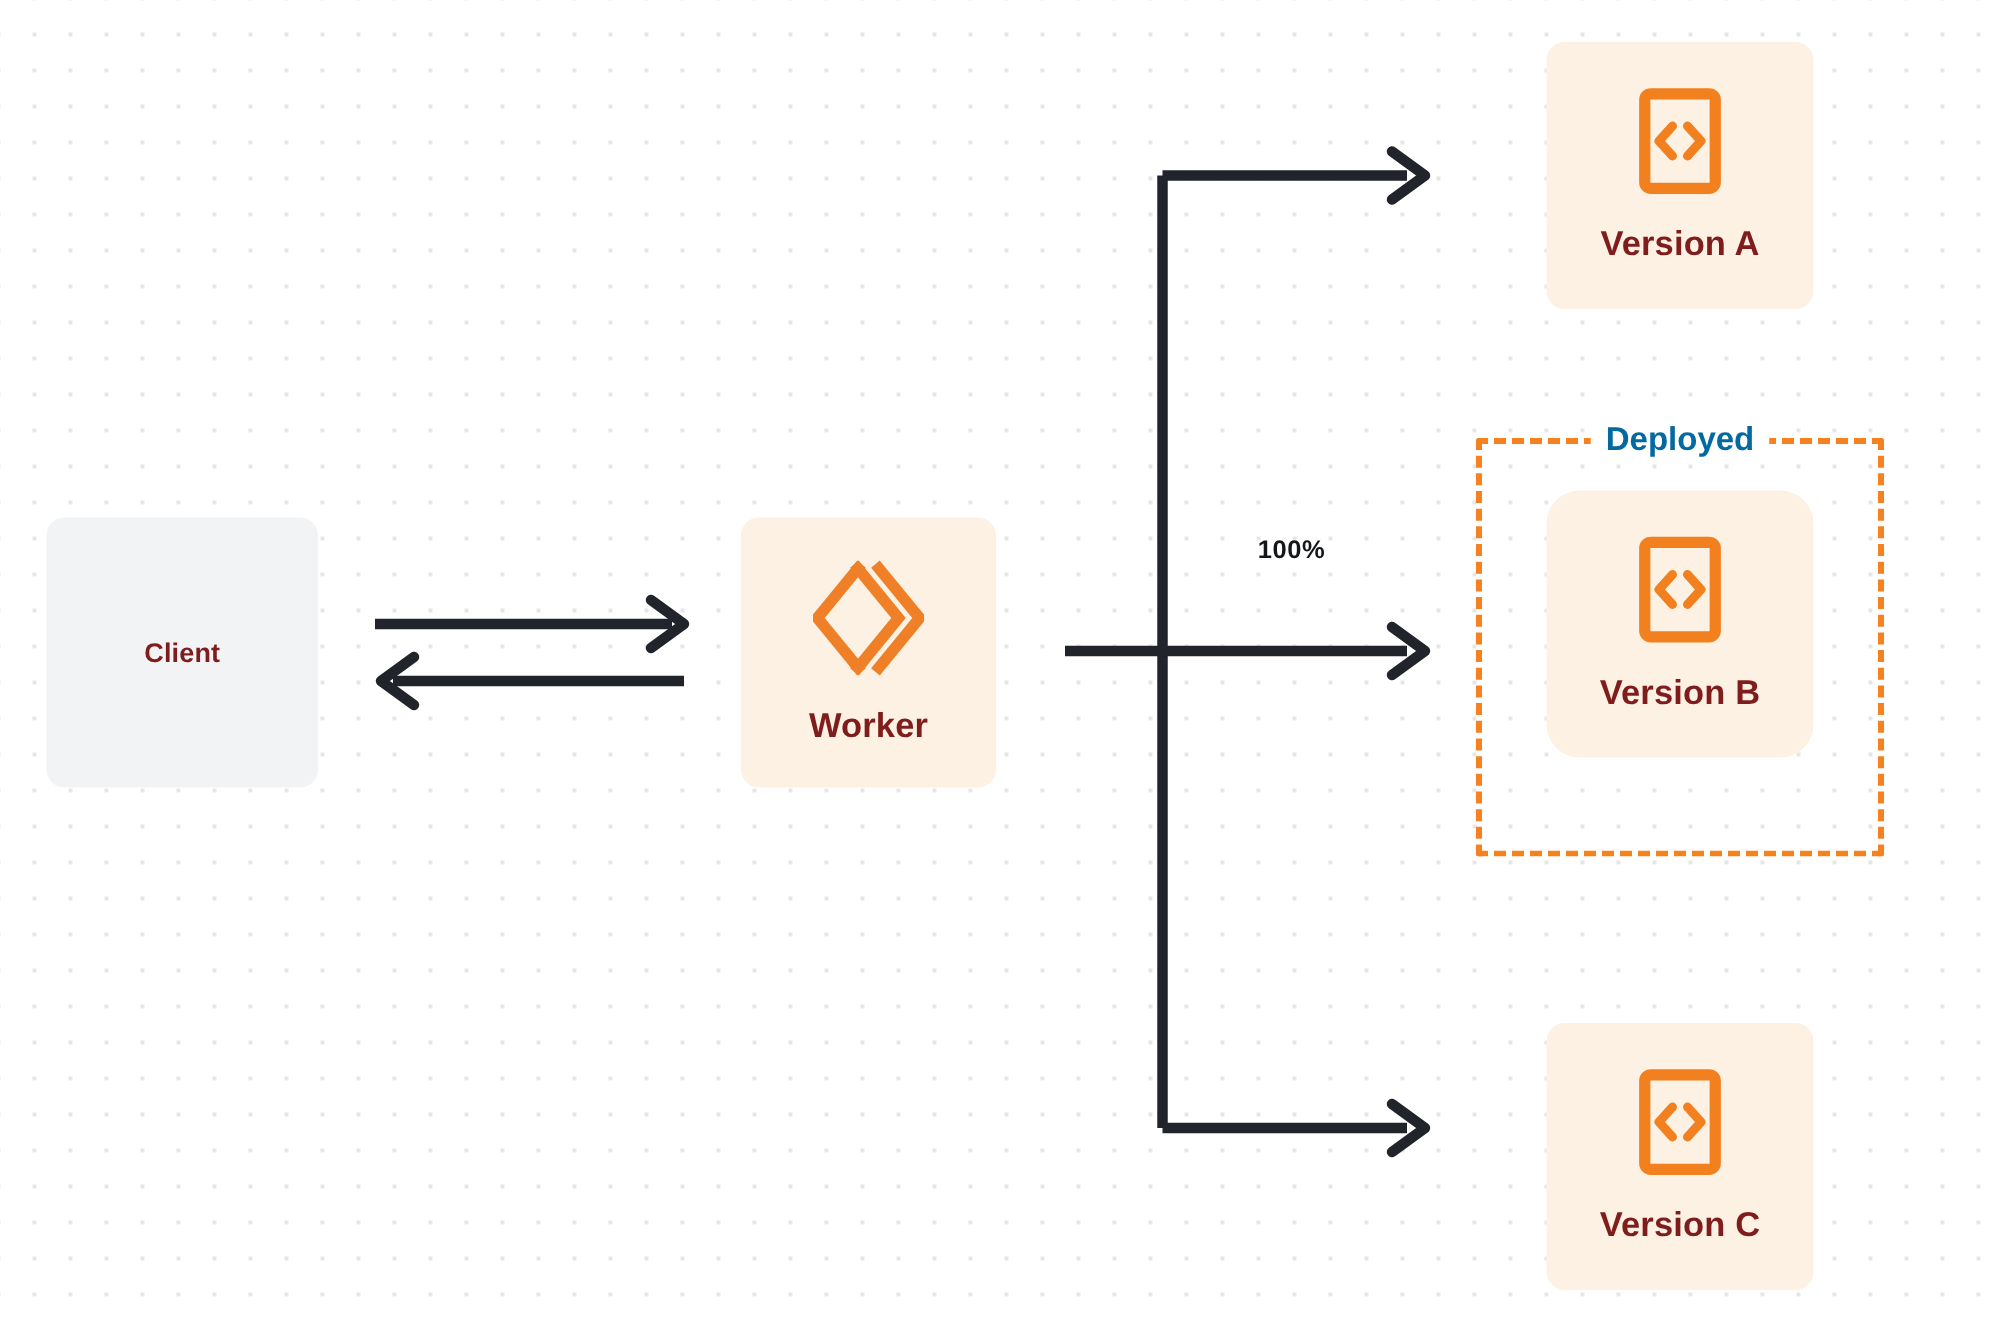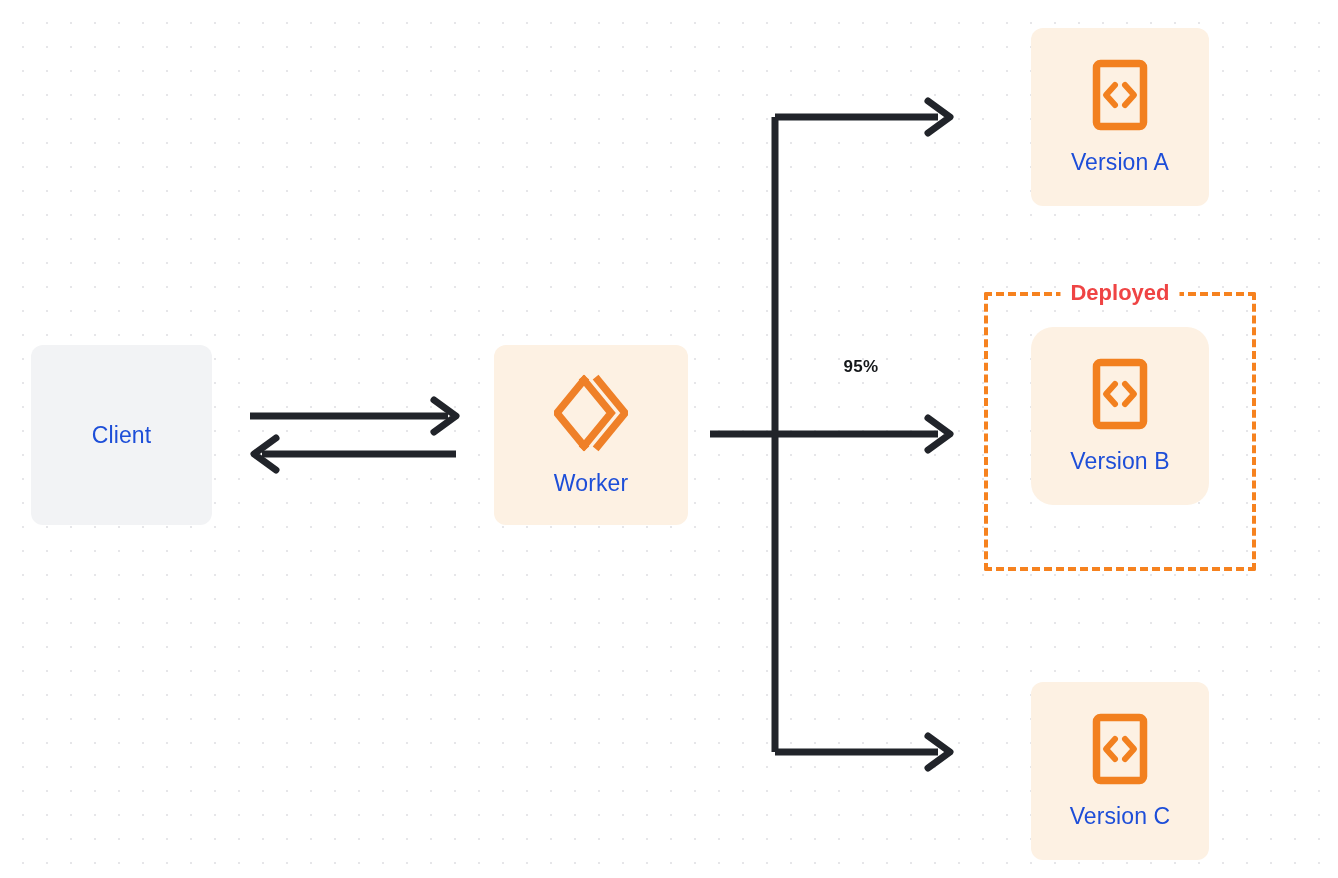--- a/index.html
+++ b/index.html
@@ -26,41 +26,41 @@
   .node {
     position: absolute;
     border-radius: 12px;
     display: flex;
     flex-direction: column;
     align-items: center;
     justify-content: center;
     box-sizing: border-box;
   }
   .node-label {
-    font-weight: normal;
-    color: #1d4ed8;
+    font-weight: bold;
+    color: #7f1d1d;
     letter-spacing: 0.1px;
     white-space: nowrap;
   }
 
   
   #client-node {
     left: 31px;
     top: 345px;
     width: 181px;
     height: 180px;
     background: #f2f3f5;
   }
-  #client-node .node-label { font-size: 23px; }
+  #client-node .node-label { font-size: 18px; }
 
   
   #worker-node {
     left: 494px;
     top: 345px;
-    width: 194px;
+    width: 170px;
     height: 180px;
     background: #fdf1e3;
   }
   #worker-node .node-label {
     font-size: 23px;
     margin-top: 14px;
   }
 
   
   .version-node {
@@ -93,21 +93,21 @@
   }
   #deployed-label {
     position: absolute;
     left: 50%;
     top: -16px;
     transform: translateX(-50%);
     background: #ffffff;
     padding: 0 10px;
     font-size: 22px;
     font-weight: bold;
-    color: #ef4444;
+    color: #0369a1;
     white-space: nowrap;
     line-height: 26px;
   }
 
   
   #traffic-label {
     position: absolute;
     left: 786px;
     top: 350px;
     width: 150px;
@@ -164,21 +164,21 @@
       <path d="M 928 418 L 950 434 L 928 450" stroke="#21242a" stroke-width="7" fill="none" stroke-linecap="round" stroke-linejoin="round"></path>
     </g>
 
     <g>
       <path d="M 775 752 L 938 752" stroke="#21242a" stroke-width="7" fill="none" stroke-linecap="butt"></path>
       <path d="M 928 736 L 950 752 L 928 768" stroke="#21242a" stroke-width="7" fill="none" stroke-linecap="round" stroke-linejoin="round"></path>
     </g>
   </svg>
 
   <div id="traffic-label">
-    <div>95%</div>
+    <div>100%</div>
   </div>
 
   <div class="node" id="client-node">
     <span class="node-label">Client</span>
   </div>
 
   <div class="node" id="worker-node">
     <span class="icon-worker">
       <svg width="74" height="78" viewBox="0 0 74 78" xmlns="http://www.w3.org/2000/svg">
         <path d="M 30 6 L 3 39 L 30 72" stroke="#ef8028" stroke-width="7.5" fill="none" stroke-linecap="square" stroke-linejoin="miter"></path>

